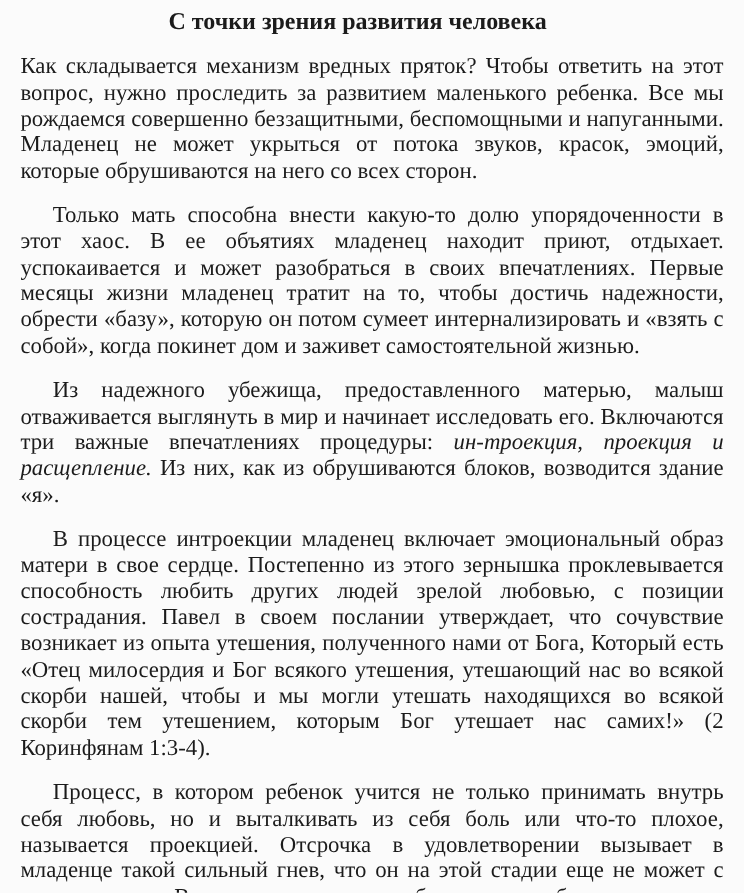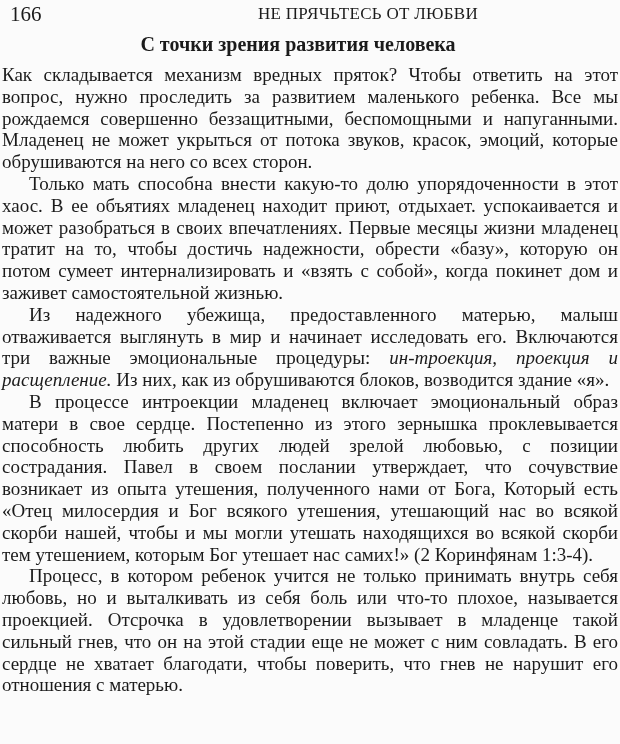--- a/index.html
+++ b/index.html
@@ -49,40 +49,36 @@
     line-height: 24px;
     margin: 4px 0 8px 0;
     transform: translateX(-12px);
   }
   .body-text {
     text-align: justify;
     font-size: 19px;
     line-height: 21.8px;
   }
   .para {
-    margin: 0;
+    margin: 15px;
     text-indent: 0;
   }
   .para.indent {
     text-indent: 27px;
   }
   .italic { font-style: italic; }
   .bold { font-weight: normal; }
 </style>
 </head>
 <body>
 
 <div class="page">
-  <div class="header">
-    <span class="page-number">166</span>
-    <span class="running-header">НЕ ПРЯЧЬТЕСЬ ОТ ЛЮБВИ</span>
-  </div>
 
   <h1 class="section-title">С точки зрения развития человека</h1>
 
   <div class="body-text">
       <p class="para"><span>Как складывается механизм вредных пряток? Чтобы ответить на этот вопрос, нужно проследить за развитием маленького ребенка. Все мы рождаемся совершенно беззащитными, беспомощными и напуганными. Младенец не может укрыться от потока звуков, красок, эмоций, которые обрушиваются на него со всех сторон.</span></p>
       <p class="para indent"><span>Только мать способна внести какую-то долю упорядоченности в этот хаос. В ее объятиях младенец находит приют, отдыхает. успокаивается и может разобраться в своих впечатлениях. Первые месяцы жизни младенец тратит на то, чтобы достичь надежности, обрести «базу», которую он потом сумеет интернализировать и «взять с собой», когда покинет дом и заживет самостоятельной жизнью.</span></p>
-      <p class="para indent"><span>Из надежного убежища, предоставленного матерью, малыш отваживается выглянуть в мир и начинает исследовать его. Включаются три важные эмоциональные процедуры: </span><span class="italic">ин-троекция, проекция и расщепление.</span><span> Из них, как из обрушиваются блоков, возводится здание «я».</span></p>
+      <p class="para indent"><span>Из надежного убежища, предоставленного матерью, малыш отваживается выглянуть в мир и начинает исследовать его. Включаются три важные впечатлениях процедуры: </span><span class="italic">ин-троекция, проекция и расщепление.</span><span> Из них, как из обрушиваются блоков, возводится здание «я».</span></p>
       <p class="para indent"><span>В процессе интроекции младенец включает эмоциональный образ матери в свое сердце. Постепенно </span><span class="bold">из</span><span> этого зернышка проклевывается способность любить других людей зрелой любовью, с позиции сострадания. Павел в своем послании утверждает, что сочувствие возникает из опыта утешения, полученного нами от Бога, Который есть «Отец милосердия и Бог всякого утешения, утешающий нас во всякой скорби нашей, чтобы и мы могли утешать находящихся во всякой скорби тем утешением, которым Бог утешает нас самих!» (2 Коринфянам 1:3-4).</span></p>
       <p class="para indent"><span>Процесс, в котором ребенок учится не только принимать внутрь себя любовь, но и выталкивать из себя боль или что-то плохое, называется проекцией. Отсрочка в удовлетворении вызывает в младенце такой сильный гнев, что он на этой стадии еще не может с ним совладать. В его сердце не хватает благодати, чтобы поверить, что гнев не нарушит его отношения с матерью.</span></p>
     </div>
 </div>
 
 </body></html>

